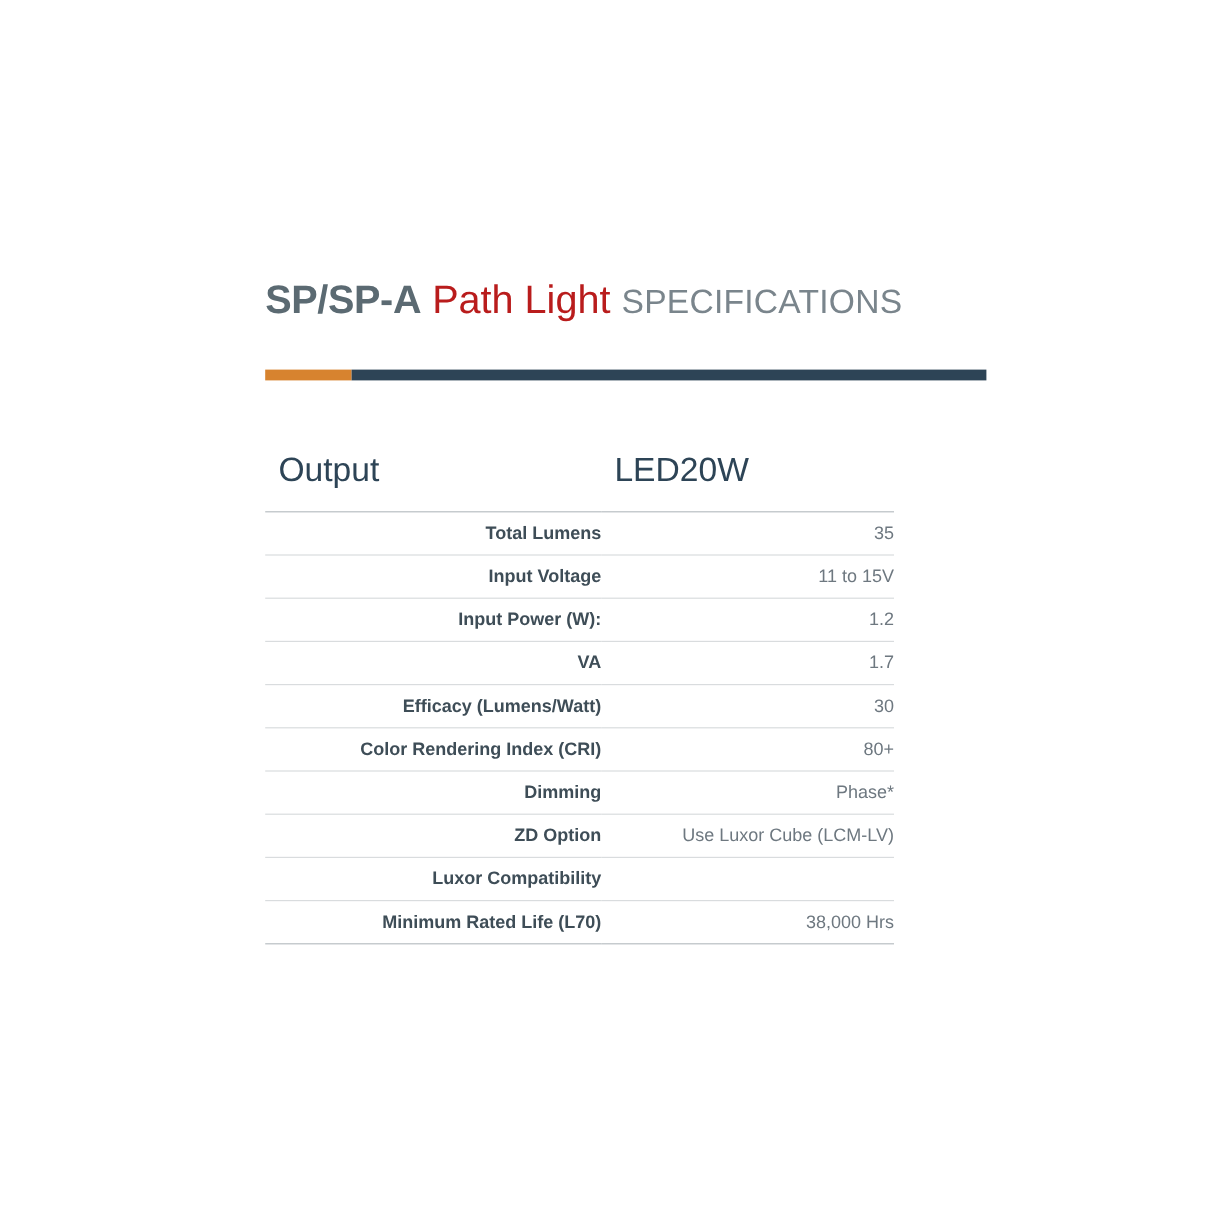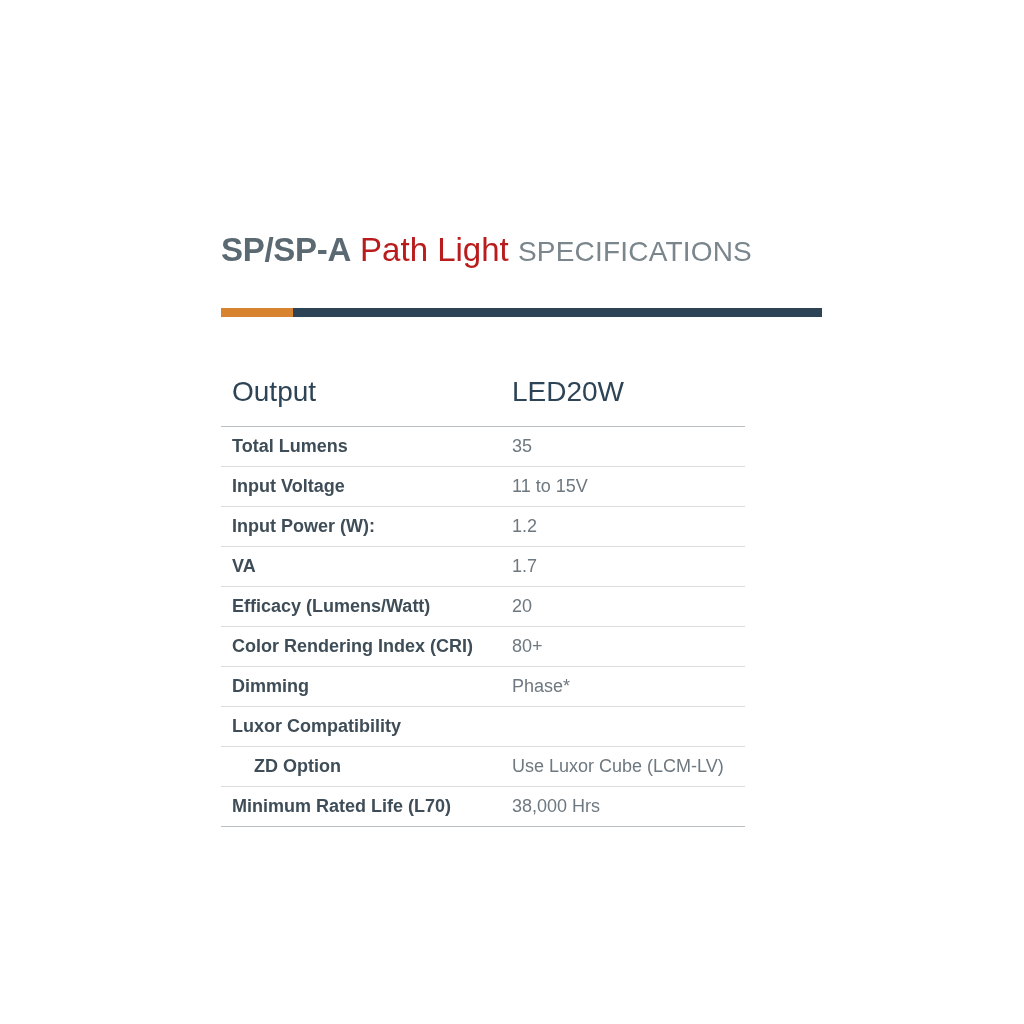--- a/index.html
+++ b/index.html
@@ -84,24 +84,25 @@
     font-size: 28px;
     font-weight: normal;
     color: #2d4456;
     padding: 0 0 18px 11px;
     border-bottom: 1.5px solid #b9bfc3;
   }
   .head-row th.c-value-cell {
     padding-left: 11px;
   }
   .spec-row td {
-    font-size: 18px;
+    font-size: 15px;
     padding: 9px 0 9px 11px;
     border-bottom: 1px solid #d9dcde;
     height: 17px;
+    text-align: right;
   }
   .spec-row td.label {
     font-weight: bold;
     color: #3e4d57;
   }
   .spec-row td.label.indent {
     padding-left: 33px;
   }
   .spec-row td.value {
     font-weight: normal;
@@ -169,37 +170,37 @@
       <tr class="spec-row">
         <td class="label">Input Power (W):</td>
         <td class="value">1.2</td>
       </tr>
       <tr class="spec-row">
         <td class="label">VA</td>
         <td class="value">1.7</td>
       </tr>
       <tr class="spec-row">
         <td class="label">Efficacy (Lumens/Watt)</td>
-        <td class="value">20</td>
+        <td class="value">30</td>
       </tr>
       <tr class="spec-row">
         <td class="label">Color Rendering Index (CRI)</td>
         <td class="value">80+</td>
       </tr>
       <tr class="spec-row">
         <td class="label">Dimming</td>
         <td class="value">Phase*</td>
       </tr>
       <tr class="spec-row">
+        <td class="label indent">ZD Option</td>
+        <td class="value">Use Luxor Cube (LCM-LV)</td>
+      </tr>
+      <tr class="spec-row">
         <td class="label">Luxor Compatibility</td>
         <td class="value"></td>
-      </tr>
-      <tr class="spec-row">
-        <td class="label indent">ZD Option</td>
-        <td class="value">Use Luxor Cube (LCM-LV)</td>
       </tr>
       <tr class="spec-row last">
         <td class="label">Minimum Rated Life (L70)</td>
         <td class="value">38,000 Hrs</td>
       </tr>
     </tbody>
   </table>
 
 
 </div>

